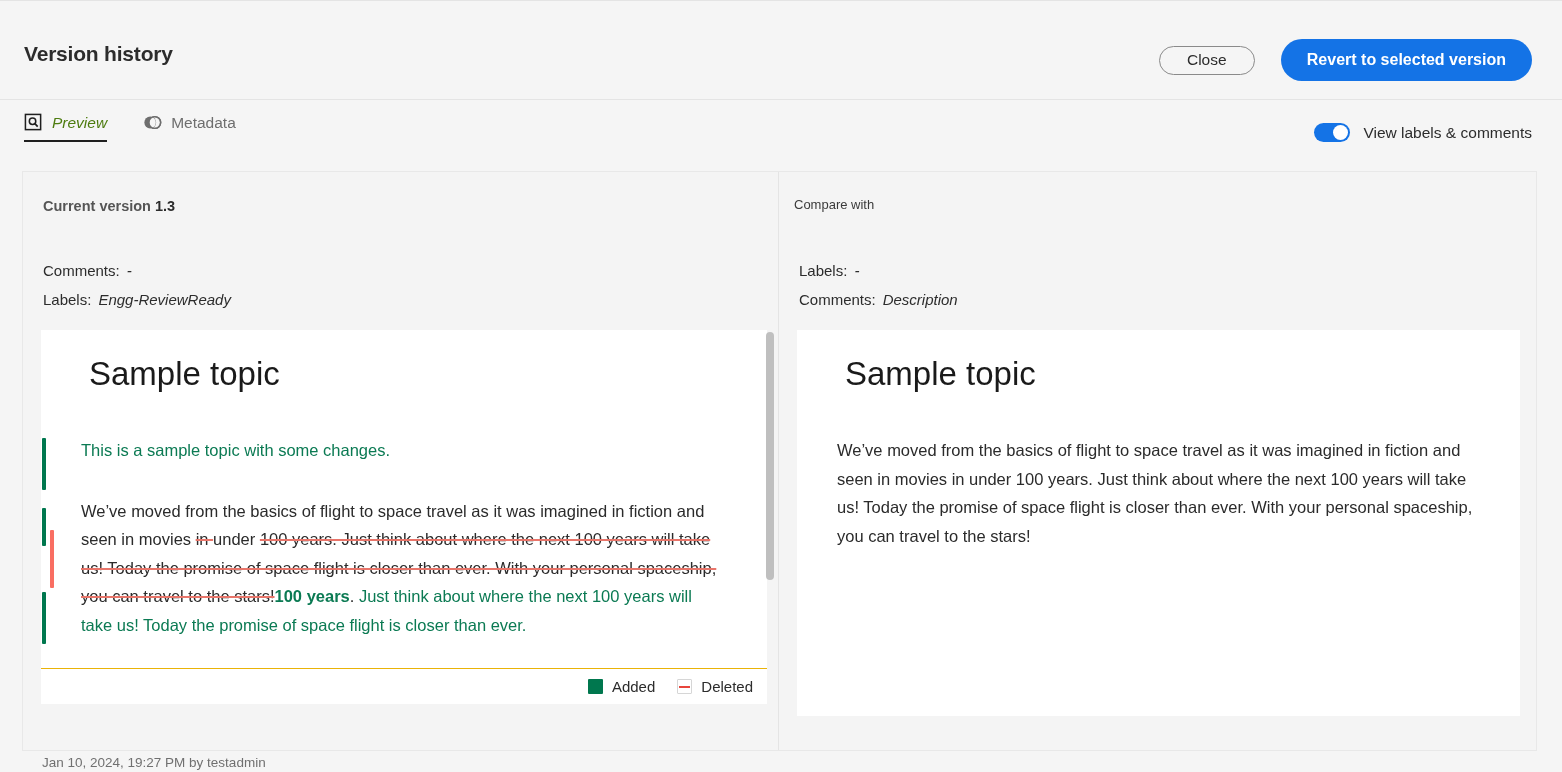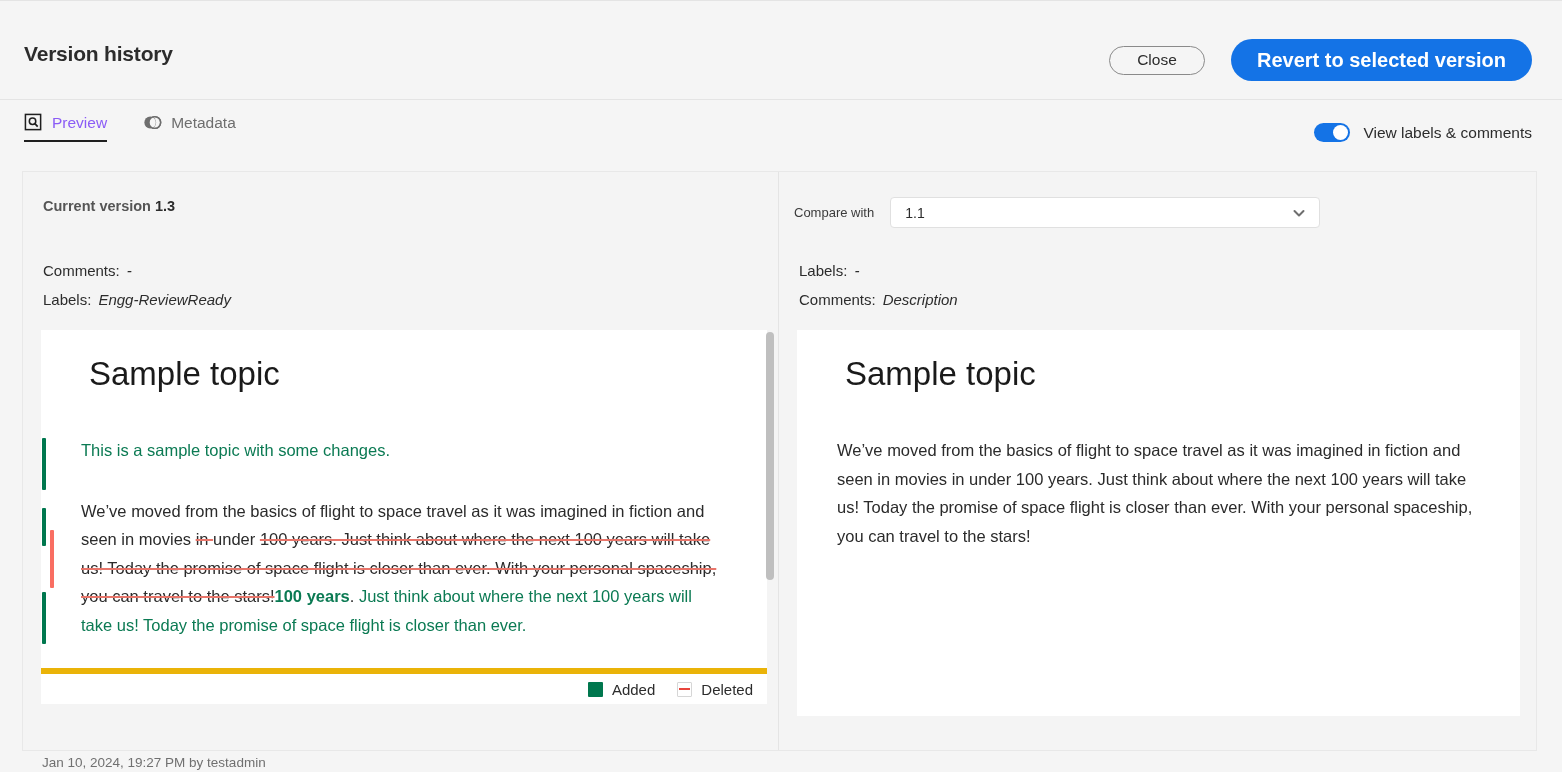--- a/index.html
+++ b/index.html
@@ -39,41 +39,41 @@
     background: transparent; color: #2c2c2c;
     font-family: "Liberation Sans", sans-serif;
     font-size: 15.5px; cursor: pointer;
     display: flex; align-items: center; justify-content: center;
   }
   .btn-revert {
     height: 42px; padding: 0 26px;
     border: none; border-radius: 21px;
     background: #1473e6; color: #ffffff;
     font-family: "Liberation Sans", sans-serif;
-    font-size: 20px; font-weight: bold; cursor: pointer;
+    font-size: 16px; font-weight: bold; cursor: pointer;
     display: flex; align-items: center; justify-content: center;
   }
 
   
   .tabs-row {
     position: absolute; left: 0; top: 100px;
     width: 1562px; height: 68px;
     background: #f5f5f5;
   }
   .tabs {
     position: absolute; left: 24px; top: 12px;
     display: flex; align-items: flex-start; gap: 36px;
   }
   .tab {
     display: flex; align-items: center; gap: 9px;
     padding-bottom: 10px; cursor: pointer;
     position: relative;
   }
   .tab .tab-label { font-size: 15.5px; color: #6e6e6e; }
-  .tab.active .tab-label { color: #8b5cf6; }
+  .tab.active .tab-label { color: #4d7c0f; font-style: italic; }
   .tab.active::after {
     content: ""; position: absolute;
     left: 0; right: 0; bottom: 0; height: 2.5px;
     background: #1f1f1f;
   }
   .tab-icon { width: 19px; height: 19px; display: block; }
 
   .toggle-wrap {
     position: absolute; right: 30px; top: 22px;
     display: flex; align-items: center; gap: 13px;
@@ -163,21 +163,21 @@
   
   .gutter { position: absolute; left: 0; top: 0; width: 16px; height: 100%; }
   .bar { position: absolute; width: 4px; border-radius: 1px; }
   .bar-add { background: #00774e; left: 1px; }
   .bar-del { background: #f96e62; left: 9px; }
 
   
   .legend {
     position: absolute; left: 0; bottom: 0;
     width: 100%; height: 36px;
-    background: #ffffff; border-top: 6px solid #eab308;
+    background: #ffffff; border-top: 1px solid #eab308;
     display: flex; align-items: center; justify-content: flex-end;
     padding-right: 14px; gap: 22px;
   }
   .legend-item { display: flex; align-items: center; gap: 9px; }
   .legend-label { font-size: 15px; color: #2c2c2c; }
   .sw-added {
     width: 15px; height: 15px; background: #00774e; border-radius: 1px;
   }
   .sw-deleted {
     width: 15px; height: 15px; background: #ffffff;
@@ -309,28 +309,20 @@
 
       <div class="scroll-track">
         <div class="scroll-thumb"></div>
       </div>
     </div>
 
     <div class="panel panel-right">
       <div class="panel-head">
         <div class="compare-row">
           <span class="compare-label">Compare with</span>
-          <div class="select-box">
-            <span class="select-value">1.1</span>
-            <span class="chev">
-              <svg viewBox="0 0 16 16" width="16" height="16">
-                <polyline points="3.5,6 8,10.5 12.5,6" fill="none" stroke="#6e6e6e" stroke-width="2" stroke-linecap="round" stroke-linejoin="round"></polyline>
-              </svg>
-            </span>
-          </div>
         </div>
         <div class="meta-block">
           <div class="meta-line">
             <span>Labels:</span><span class="mval">-</span>
           </div>
           <div class="meta-line">
             <span>Comments:</span><span class="mval">Description</span>
           </div>
         </div>
       </div>

